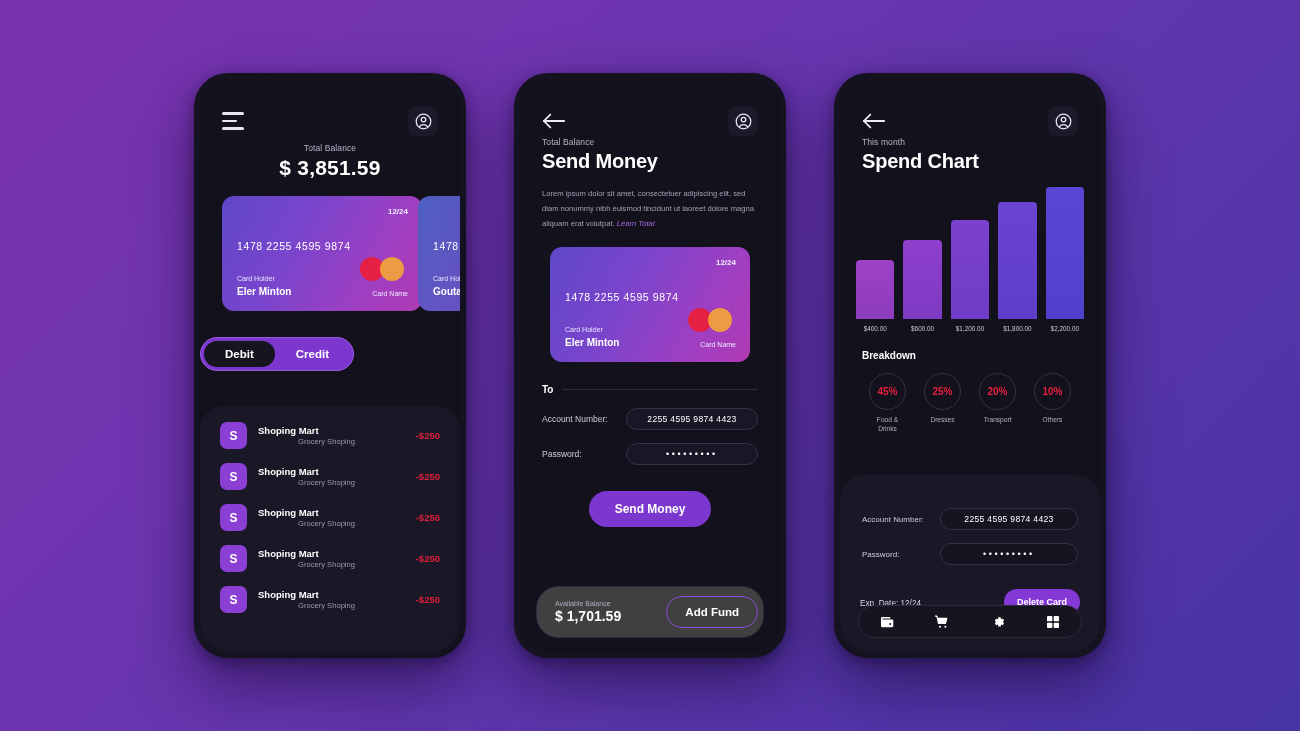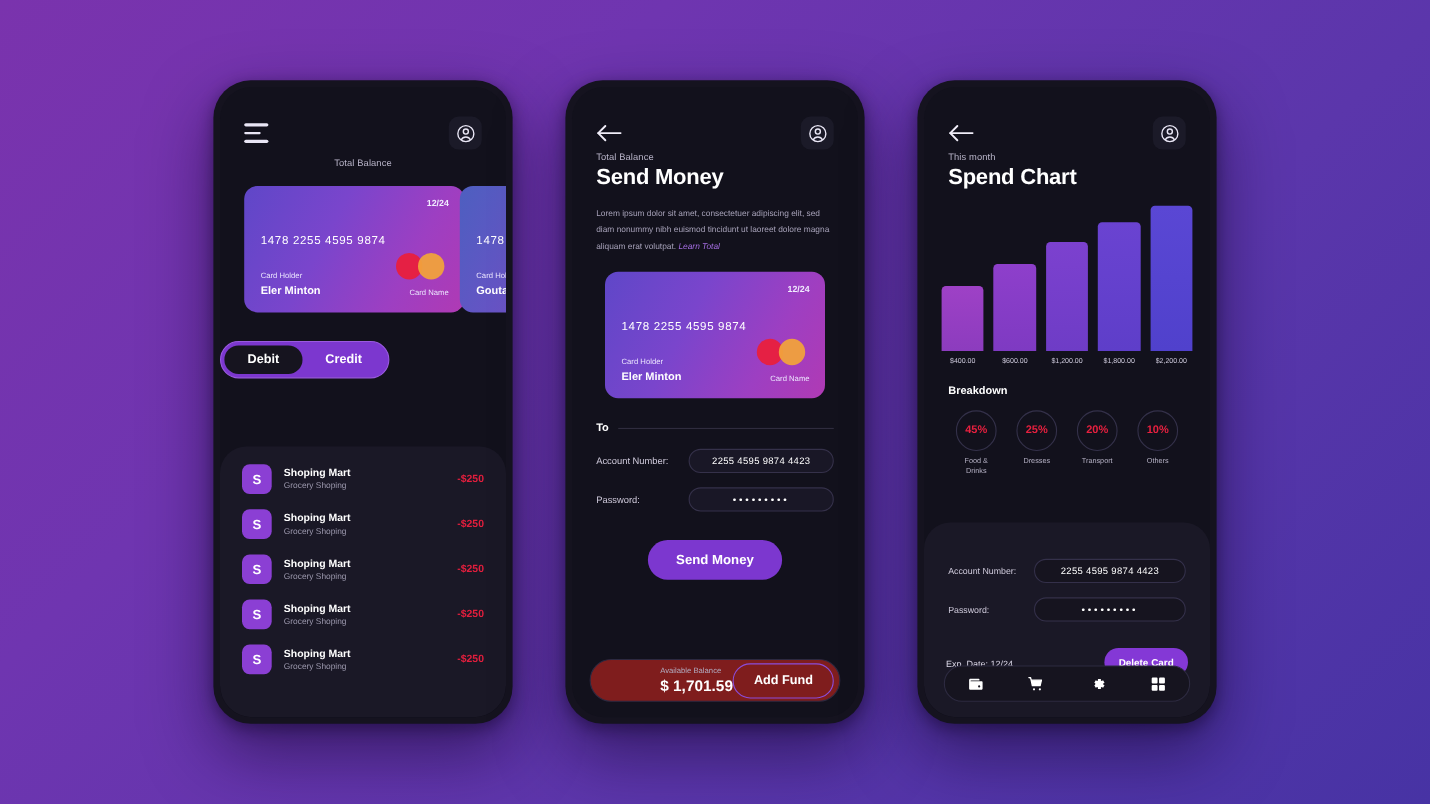--- a/index.html
+++ b/index.html
@@ -159,21 +159,21 @@
   }
   .tx .ico {
     width: 27px; height: 27px; border-radius: 7px;
     background: #8b3fd4;
     display: flex; align-items: center; justify-content: center;
     font-size: 12px; font-weight: bold; color: #fff;
     flex: none;
   }
   .tx .meta { flex: 1; min-width: 0; }
   .tx .t1 { font-size: 9.5px; font-weight: bold; color: #fff; }
-  .tx .t2 { font-size: 7.6px; color: #9c98ad; margin-top: 1px; }
+  .tx .t2 { font-size: 7.6px; color: #9c98ad; margin-top: 1px; margin-left: 40px; }
   .tx .amt { font-size: 9.5px; font-weight: bold; color: #e31e3d; }
 
   
   .form-head {
     display: flex; align-items: center; gap: 9px;
     padding: 0 22px; margin-top: 22px;
   }
   .form-head .lbl { font-size: 10px; font-weight: bold; color: #fff; }
   .form-head .rule { flex: 1; height: 1px; background: #2f2c3e; }
 
@@ -193,23 +193,23 @@
   .cta-wrap { display: flex; justify-content: center; margin-top: 26px; }
   .cta {
     background: #7c37cf; color: #fff; border: none;
     font-family: inherit; font-size: 12px; font-weight: bold;
     padding: 11px 26px; border-radius: 22px; cursor: pointer;
   }
 
   
   .balbar {
     position: absolute; left: 16px; right: 16px; bottom: 14px;
-    height: 39px; border-radius: 22px;
-    background: #7f1d1d; border: 1px solid #2c2940;
-    display: flex; align-items: center; justify-content: flex-end;
+    height: 52px; border-radius: 22px;
+    background: #404040; border: 1px solid #2c2940;
+    display: flex; align-items: center; justify-content: space-between;
     padding: 0 5px 0 18px;
   }
   .balbar .bl { font-size: 7px; color: #b2adc2; }
   .balbar .bv { font-size: 14px; font-weight: bold; color: #fff; margin-top: 1px; }
   .addfund {
     background: transparent; color: #fff;
     border: 1.4px solid #8b4ddb; border-radius: 20px;
     font-family: inherit; font-size: 11.5px; font-weight: bold;
     padding: 9px 18px; cursor: pointer;
   }
@@ -294,20 +294,21 @@
           <svg viewBox="0 0 24 24" fill="none" stroke="#e9e6f5" stroke-width="1.6">
             <circle cx="12" cy="12" r="9.2"></circle>
               <circle cx="12" cy="9.6" r="2.9"></circle>
             <path d="M6.6 19.2a6 6 0 0 1 10.8 0"></path>
           </svg>
         </div>
       </div>
 
       <div class="head-block center">
         <div class="kicker">Total Balance</div>
+        <div class="big-amount">$ 3,851.59</div>
       </div>
 
       <div class="cards-row">
         <div class="ccard">
           <div class="exp">12/24</div>
           <div class="number">1478 2255 4595 9874</div>
           <div class="holder-lbl">Card Holder</div>
           <div class="holder">Eler Minton</div>
           <div class="mc">
               <i class="red"></i>

